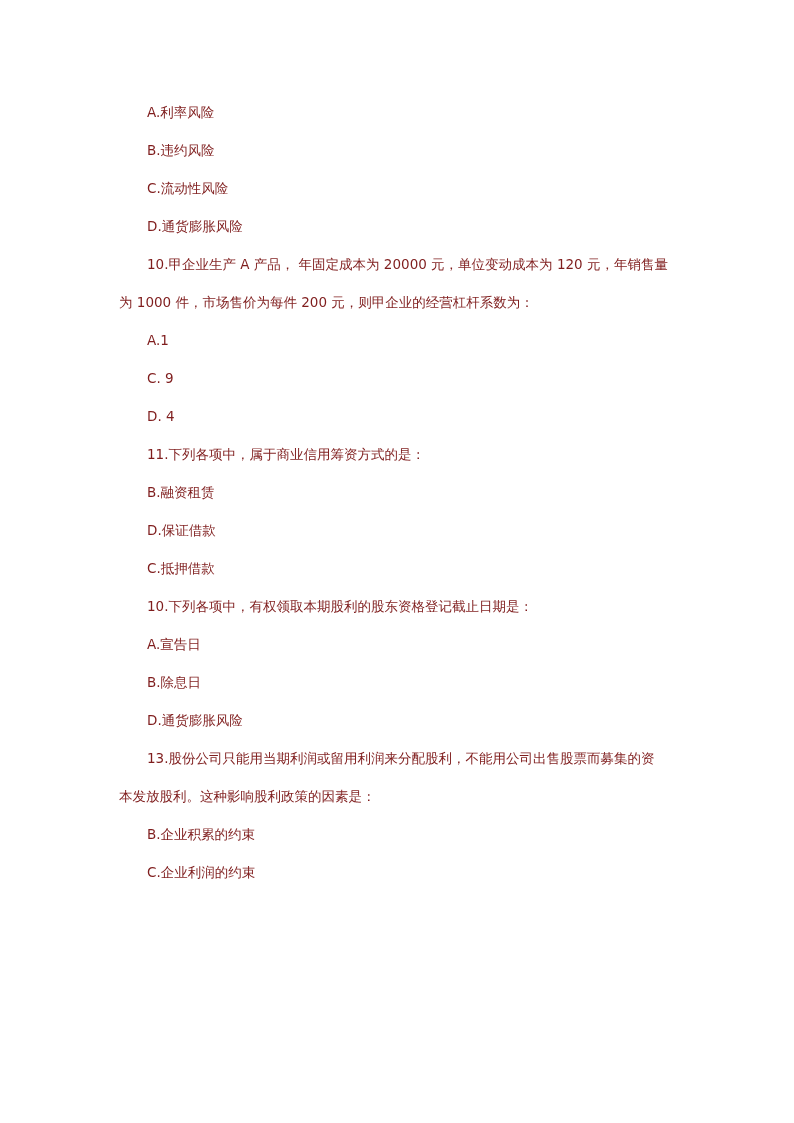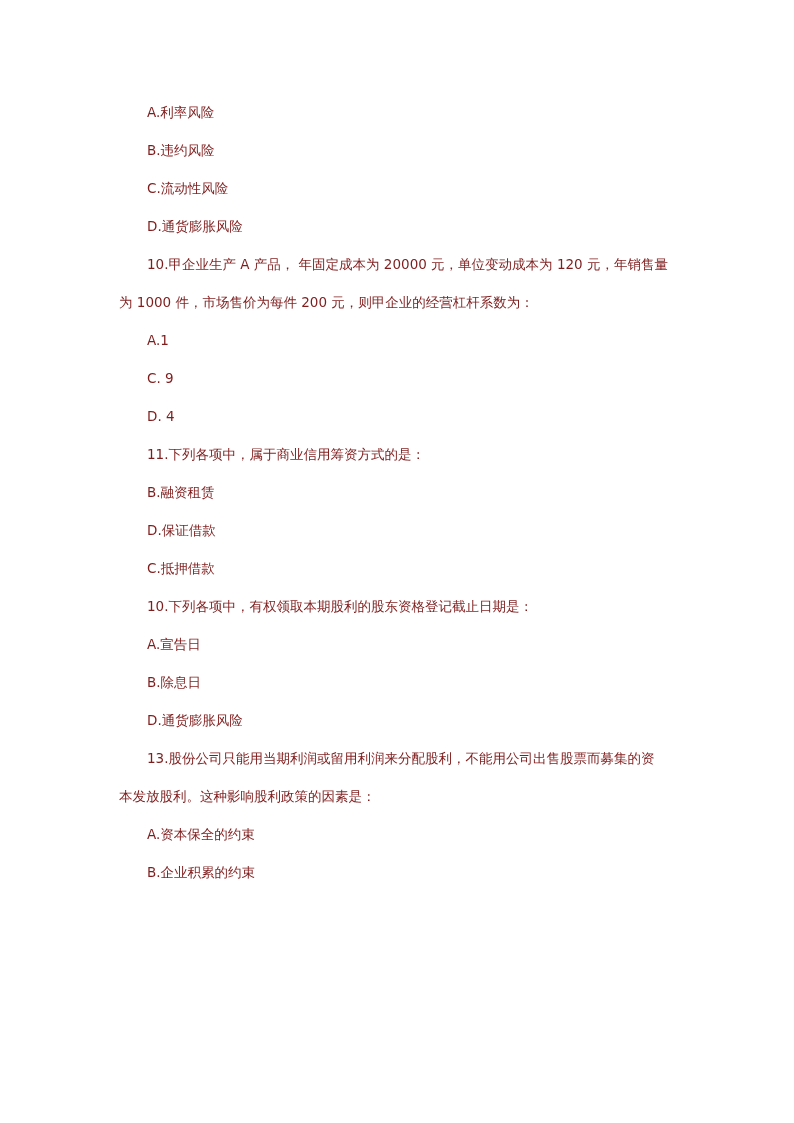--- a/index.html
+++ b/index.html
@@ -45,15 +45,15 @@
     <p class="line indent">10.下列各项中，有权领取本期股利的股东资格登记截止日期是：</p>
   </div>
   <p class="line indent">A.宣告日</p>
   <p class="line indent">B.除息日</p>
   <p class="line indent">D.通货膨胀风险</p>
 
   <div>
     <p class="line indent">13.股份公司只能用当期利润或留用利润来分配股利，不能用公司出售股票而募集的资</p>
     <p class="line">本发放股利。这种影响股利政策的因素是：</p>
   </div>
-  <p class="line indent">A.资本保全的约束</p>
   <p class="line indent">B.企业积累的约束</p>
+  <p class="line indent">C.企业利润的约束</p>
 </div>
 
 </body></html>

